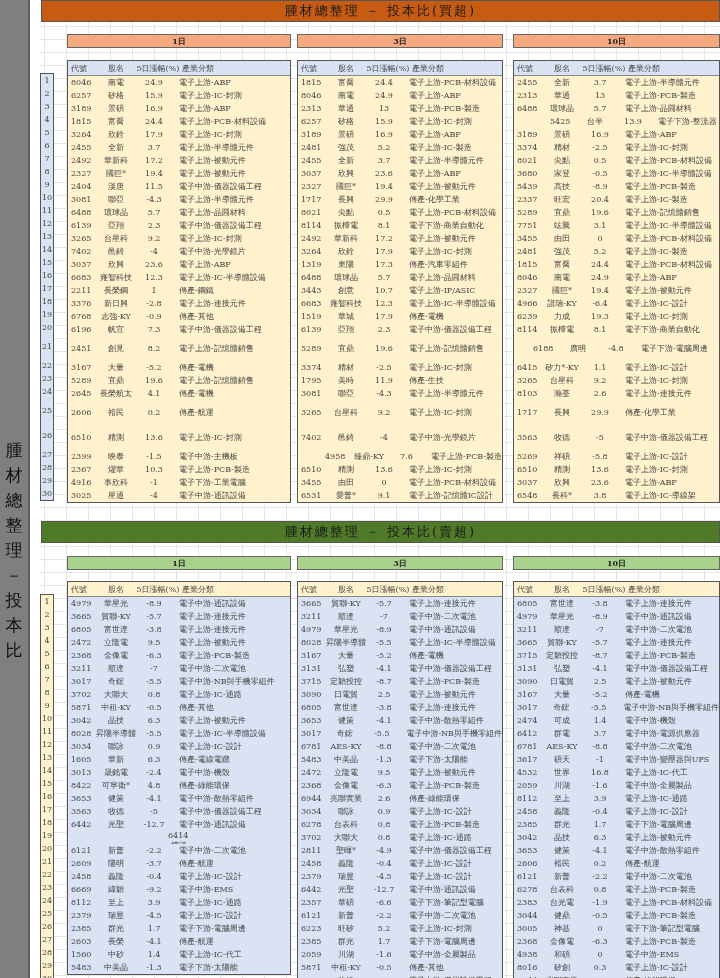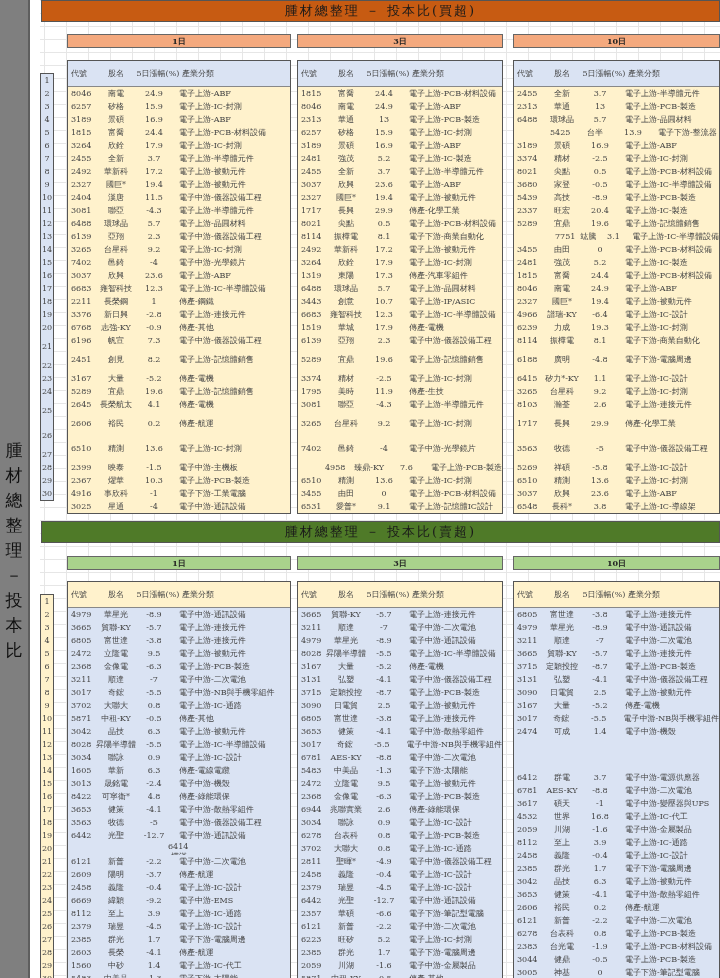--- a/index.html
+++ b/index.html
@@ -41,21 +41,21 @@
     border: 1px solid #666;
   }
   .buy-period { top: 34px; background: #f4a97e; }
   .sell-period { top: 556px; background: #a9d38c; }
   .tbl {
     position: absolute; border: 1.5px solid #555;
   }
   .buy-tbl { top: 60px; background: #fff2cc; }
   .sell-tbl { top: 581px; background: #dae3f3; }
   .tbl .hdr {
-    display: flex; height: 26px; align-items: center;
+    display: flex; height: 15px; align-items: center;
     border-bottom: 1px solid #888;
     font-size: 8px; color: #444;
   }
   .buy-tbl .hdr { background: #dae3f3; }
   .sell-tbl .hdr { background: #fff2cc; }
   .row { display: flex; align-items: center; font-size: 8px; color: #444; white-space: nowrap; overflow: hidden; }
   .c-code { width: 28px; padding-left: 3px; }
   .c-name { width: 40px; text-align: center; }
   .c-pct { width: 36px; text-align: center; }
   .c-ind { flex: 1; padding-left: 7px; }
@@ -602,21 +602,21 @@
       <span class="c-name">旺宏</span>
       <span class="c-pct">20.4</span>
       <span class="c-ind">電子上游-IC-製造</span>
     </div>
     <div class="row" style="height: 13px;">
       <span class="c-code">5289</span>
       <span class="c-name">宜鼎</span>
       <span class="c-pct">19.6</span>
       <span class="c-ind">電子上游-記憶體銷售</span>
     </div>
-    <div class="row" style="height: 13px; margin-left: 38px;">
+    <div class="row" style="height: 13px;">
       <span class="c-code">7751</span>
       <span class="c-name">竑騰</span>
       <span class="c-pct">3.1</span>
       <span class="c-ind">電子上游-IC-半導體設備</span>
     </div>
     <div class="row" style="height: 13px;">
       <span class="c-code">3455</span>
       <span class="c-name">由田</span>
       <span class="c-pct">0</span>
       <span class="c-ind">電子上游-PCB-材料設備</span>
@@ -656,21 +656,21 @@
       <span class="c-name">力成</span>
       <span class="c-pct">19.3</span>
       <span class="c-ind">電子上游-IC-封測</span>
     </div>
     <div class="row" style="height: 13px;">
       <span class="c-code">8114</span>
       <span class="c-name">振樺電</span>
       <span class="c-pct">8.1</span>
       <span class="c-ind">電子下游-商業自動化</span>
     </div>
-    <div class="row" style="height: 25px;">
+    <div class="row" style="height: 25px; padding-left: 16px;">
       <span class="c-code">6188</span>
       <span class="c-name">廣明</span>
       <span class="c-pct">-4.8</span>
       <span class="c-ind">電子下游-電腦周邊</span>
     </div>
     <div class="row" style="height: 13px;">
       <span class="c-code">6415</span>
       <span class="c-name">矽力*-KY</span>
       <span class="c-pct">1.1</span>
       <span class="c-ind">電子上游-IC-設計</span>
@@ -1155,21 +1155,21 @@
       <span class="c-name">奇鋐</span>
       <span class="c-pct">-5.5</span>
       <span class="c-ind">電子中游-NB與手機零組件</span>
     </div>
     <div class="row" style="height: 13px;">
       <span class="c-code">2474</span>
       <span class="c-name">可成</span>
       <span class="c-pct">1.4</span>
       <span class="c-ind">電子中游-機殼</span>
     </div>
-    <div class="row" style="height: 13px; margin-top: 33px;">
+    <div class="row" style="height: 13px;">
       <span class="c-code">6412</span>
       <span class="c-name">群電</span>
       <span class="c-pct">3.7</span>
       <span class="c-ind">電子中游-電源供應器</span>
     </div>
     <div class="row" style="height: 13px;">
       <span class="c-code">6781</span>
       <span class="c-name">AES-KY</span>
       <span class="c-pct">-8.8</span>
       <span class="c-ind">電子中游-二次電池</span>

